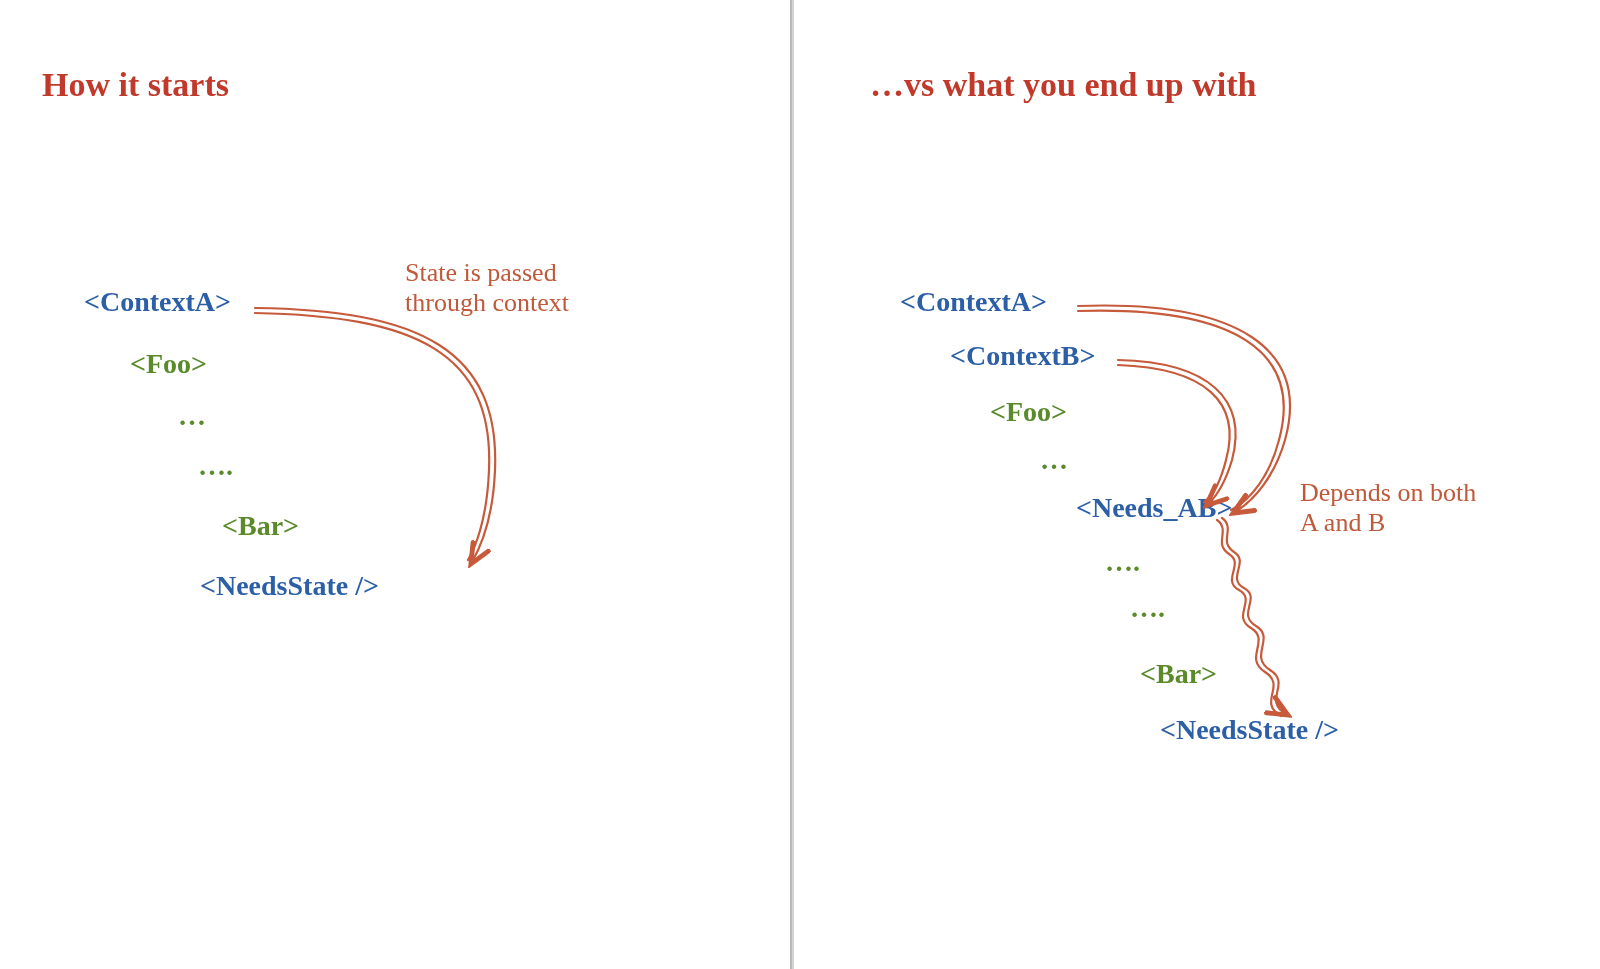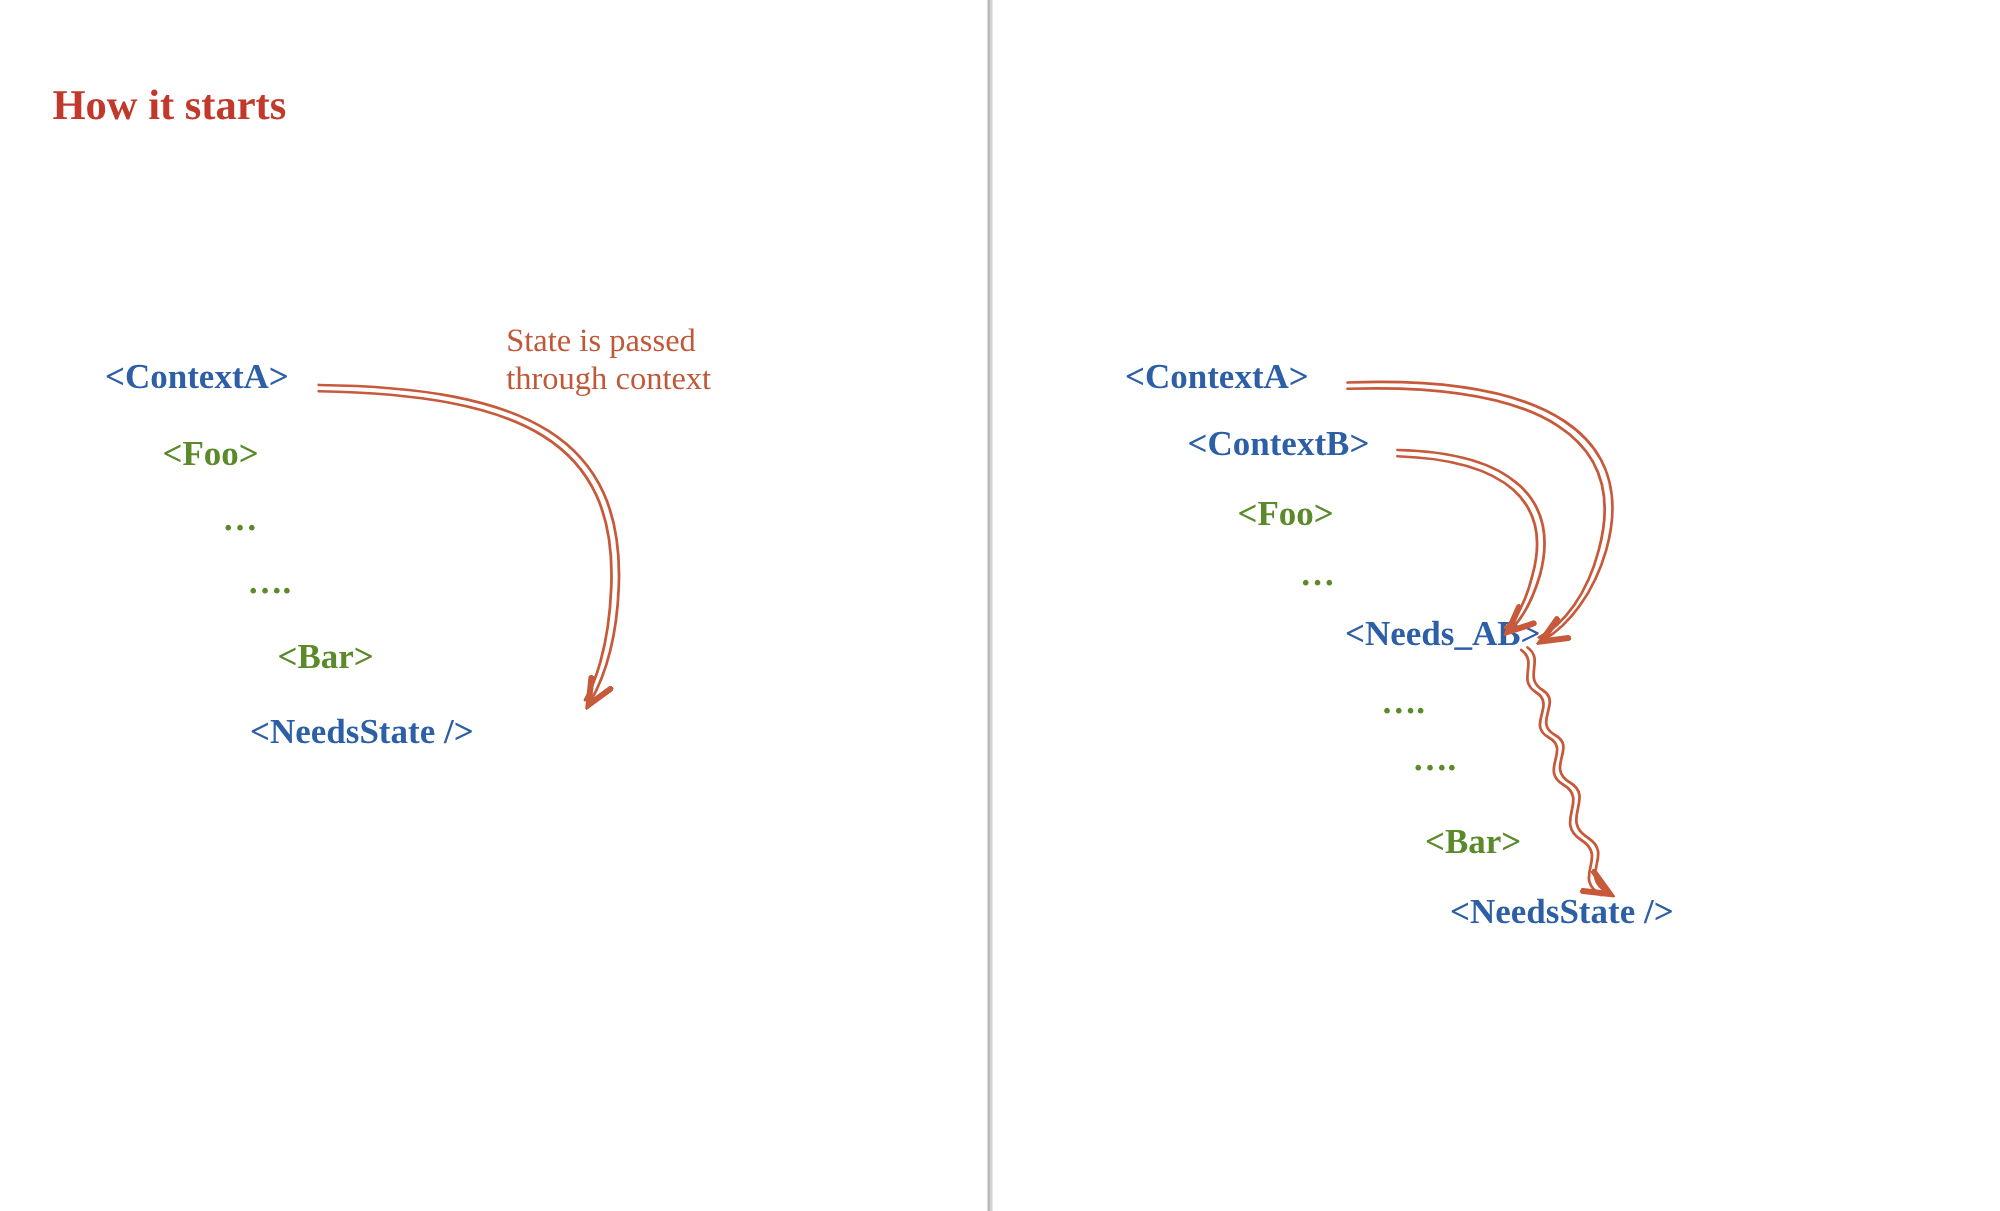--- a/index.html
+++ b/index.html
@@ -76,21 +76,23 @@
 
   <span class="annot" id="left-annot" style="left:405px; top:225px;margin-top:33px;">State is passed<br>through context</span>
 
   <span class="node blue" id="ln0" style="left: 84px; top: 286px;">&lt;ContextA&gt;</span>
   <span class="node green" id="ln1" style="left: 130px; top: 348px;">&lt;Foo&gt;</span>
   <span class="node green" id="ln2" style="left: 178px; top: 400px;">…</span>
   <span class="node green" id="ln3" style="left: 198px; top: 450px;">….</span>
   <span class="node green" id="ln4" style="left: 222px; top: 510px;">&lt;Bar&gt;</span>
   <span class="node blue" id="ln5" style="left: 200px; top: 570px;">&lt;NeedsState /&gt;</span>
 
+  <span class="title" style="left:870px; top:66px;">…vs what you end up with</span>
 
+  <span class="annot" id="right-annot" style="left:1300px; top:478px;">Depends on both<br>A and B</span>
 
   <span class="node blue" id="rn0" style="left: 900px; top: 286px;">&lt;ContextA&gt;</span>
   <span class="node blue" id="rn1" style="left: 950px; top: 340px;">&lt;ContextB&gt;</span>
   <span class="node green" id="rn2" style="left: 990px; top: 396px;">&lt;Foo&gt;</span>
   <span class="node green" id="rn3" style="left: 1040px; top: 444px;">…</span>
   <span class="node blue" id="rn4" style="left: 1076px; top: 492px;">&lt;Needs_AB&gt;</span>
   <span class="node green" id="rn5" style="left: 1105px; top: 546px;">….</span>
   <span class="node green" id="rn6" style="left: 1130px; top: 592px;">….</span>
   <span class="node green" id="rn7" style="left: 1140px; top: 658px;">&lt;Bar&gt;</span>
   <span class="node blue" id="rn8" style="left: 1160px; top: 714px;">&lt;NeedsState /&gt;</span>

